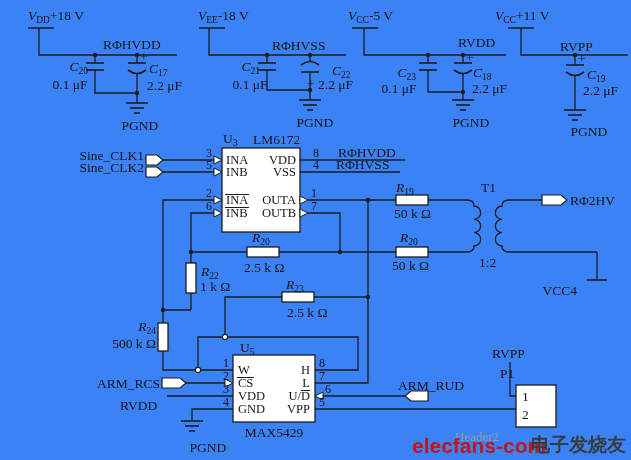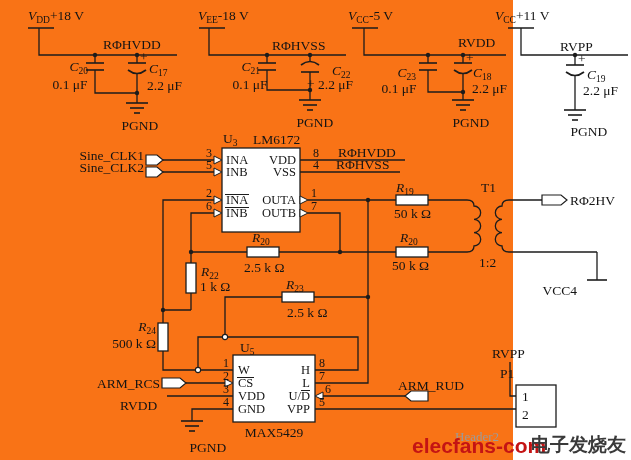--- a/index.html
+++ b/index.html
@@ -1,16 +1,16 @@
 <!DOCTYPE html>
 <html><head>
 <meta charset="utf-8">
 <style>
   html,body{margin:0;padding:0;background:#ffffff}
-  #stage{width:513px;height:460px;position:relative;background:#f97316}
+  #stage{width:631px;height:460px;position:relative;background:#3b82f6}
   svg{display:block}
   .w{fill:none;stroke:#1c1c1c;stroke-width:1.3}
   .pl{stroke:#1c1c1c;stroke-width:1.6;fill:none}
   .body{fill:#ffffff;stroke:#1c1c1c;stroke-width:1.3}
   .dot{fill:#1c1c1c;stroke:none}
   .oc{fill:#ffffff;stroke:#1c1c1c;stroke-width:1.1}
   .tri{fill:#ffffff;stroke:#1c1c1c;stroke-width:1}
   .port{fill:#ffffff;stroke:#1c1c1c;stroke-width:1.2}
   .ov{stroke:#1c1c1c;stroke-width:1}
   text{font-family:"Liberation Serif","DejaVu Serif",serif;fill:#141414}

